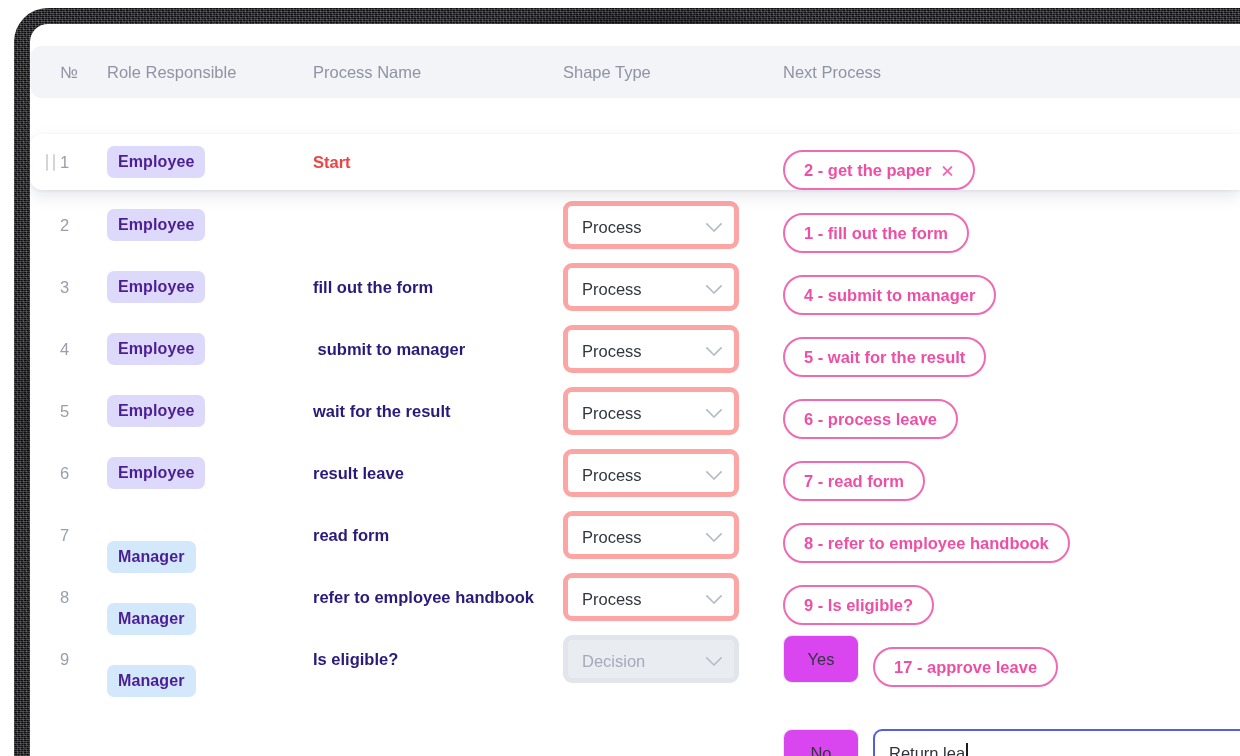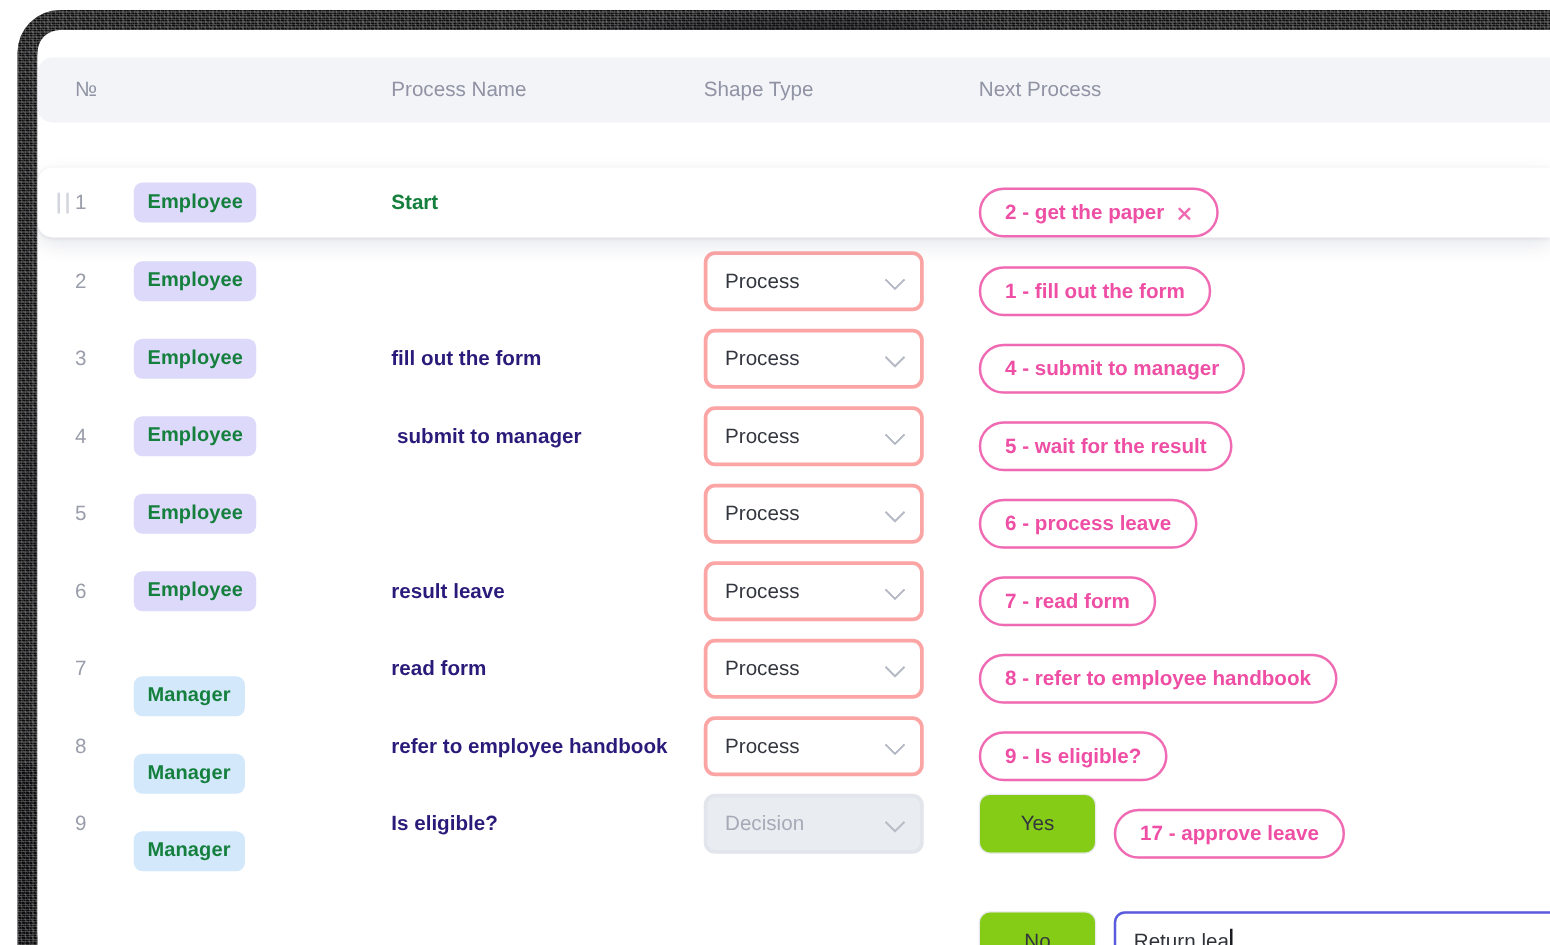--- a/index.html
+++ b/index.html
@@ -110,40 +110,39 @@
   .dragger i { display: block; width: 2px; height: 17px; background: #d3d5dd; border-radius: 1px; }
 
   .rownum { font-size: 16.5px; color: #9a9daa; }
 
   .badge {
     display: inline-block;
     padding: 7px 11px;
     border-radius: 7px;
     font-size: 16px;
     font-weight: 700;
-    color: #15803d;
+    color: #4c1d95;
     letter-spacing: .1px;
   }
   .badge.employee { background: #ddd9fa; }
   .badge.manager  { background: #d3e8fb; margin-top: 44px; }
 
   .pname      { font-size: 16.5px; font-weight: 700; color: #2a1a7a; white-space: pre; }
-  .pname.plain{ font-weight: 600; color: #15803d; }
+  .pname.plain{ font-weight: 600; color: #ef4444; }
 
   
   .sel {
     position: relative;
     width: 176px;
     height: 48px;
-    border: 3px solid #fca5a5;
+    border: 5px solid #fca5a5;
     border-radius: 9px;
     background: #ffffff;
     display: flex;
-    align-items: center;
-    padding: 0 12px 0 14px;
+    padding: 12px 12px 0 14px;
     font-size: 16.5px;
     color: #33363f;
   }
   .sel.disabled { background: #e9ecf1; border-color: #e2e5eb; color: #a6aab6; }
   .sel .chev {
     position: absolute;
     right: 14px; top: 50%;
     width: 12px; height: 12px;
     margin-top: -7px;
     border-right: 2.2px solid #b6bac6;
@@ -181,24 +180,24 @@
     width: 13px; height: 2px;
     background: #ef6ab3;
     border-radius: 1px;
   }
   .pill .x::before { transform: rotate(45deg); }
   .pill .x::after  { transform: rotate(-45deg); }
 
   
   .branch { display: flex; align-items: center; gap: 14px; }
   .ynbtn {
-    width: 94px; height: 48px;
+    width: 76px; height: 48px;
     border: 1px solid #e7e9ee;
     border-radius: 9px;
-    background: #84cc16;
+    background: #d946ef;
     font-size: 16.5px;
     color: #33363f;
     display: flex; align-items: center; justify-content: center;
   }
   .textinput {
     width: 500px; height: 48px;
     border: 2px solid #5b5bdd;
     border-radius: 9px;
     background: #ffffff;
     display: flex; align-items: center;
@@ -218,20 +217,21 @@
 
 <div id="frame">
   <div id="frame-noise"></div>
   <div id="frame-inner"></div>
 </div>
 
 <div id="panel">
 
   <div class="thead">
     <div class="th c0">№</div>
+    <div class="th c1">Role Responsible</div>
     <div class="th c2">Process Name</div>
     <div class="th c3">Shape Type</div>
     <div class="th c4">Next Process</div>
   </div>
 
   <div id="rows">
       <div class="row elevated" style="top: 110px;">
         <span class="dragger">
           <i></i>
           <i></i>
@@ -316,20 +316,23 @@
           </span>
         </div>
       </div>
       <div class="row" style="top: 359px;">
         <div class="cell c-num">
           <span class="rownum">5</span>
         </div>
         <div class="cell c-role">
           <span class="badge employee">Employee</span>
         </div>
+        <div class="cell c-proc">
+          <span class="pname">wait for the result</span>
+        </div>
         <div class="cell c-shape">
           <div class="sel">
             <span>Process</span>
             <span class="chev"></span>
           </div>
         </div>
         <div class="cell c-next">
           <span class="pill">
             <span>6 - process leave</span>
           </span>

